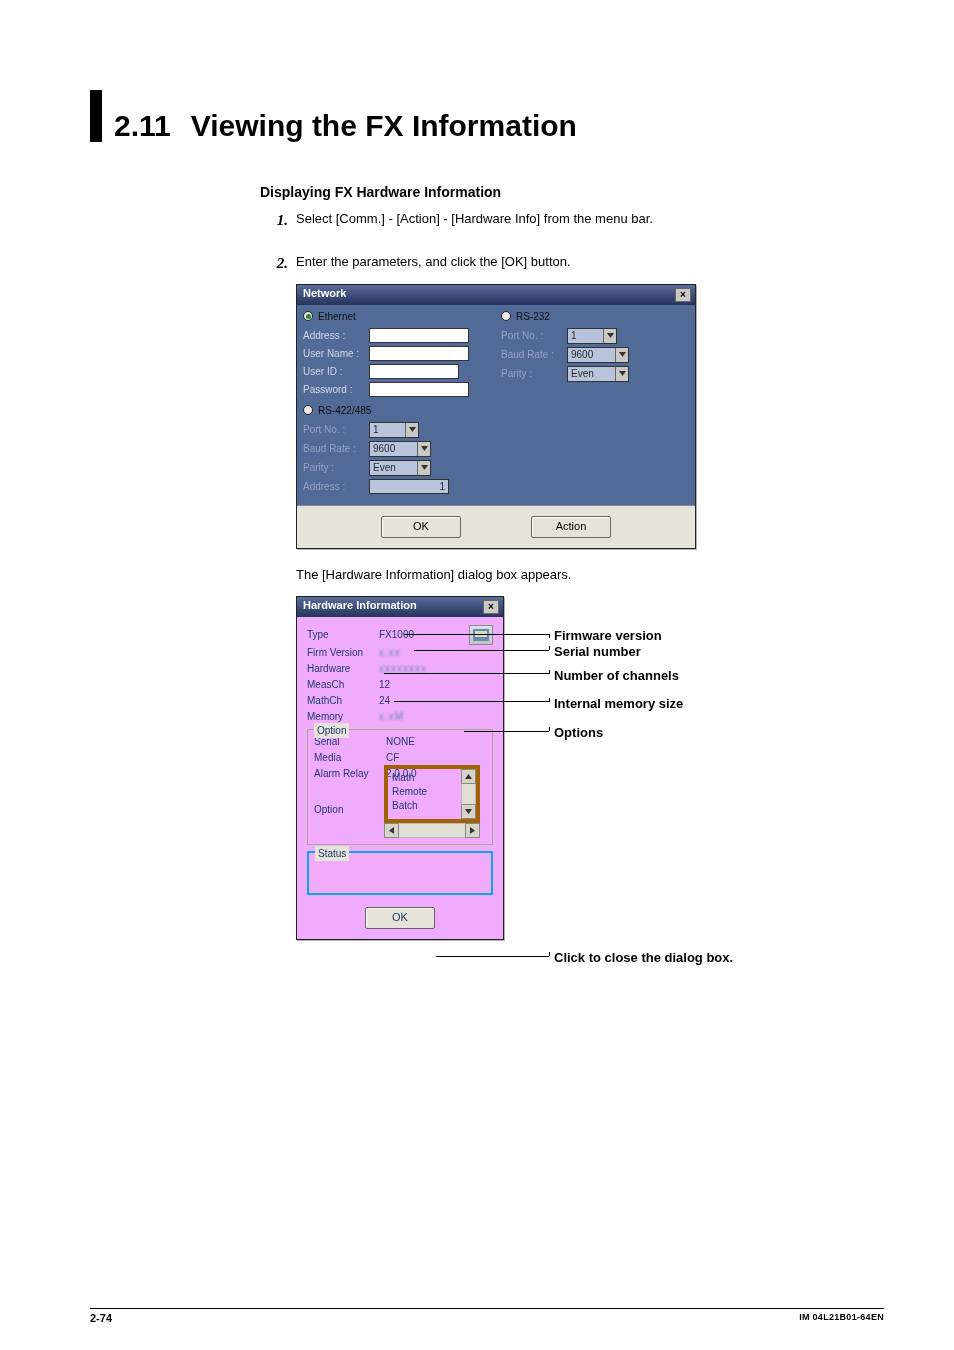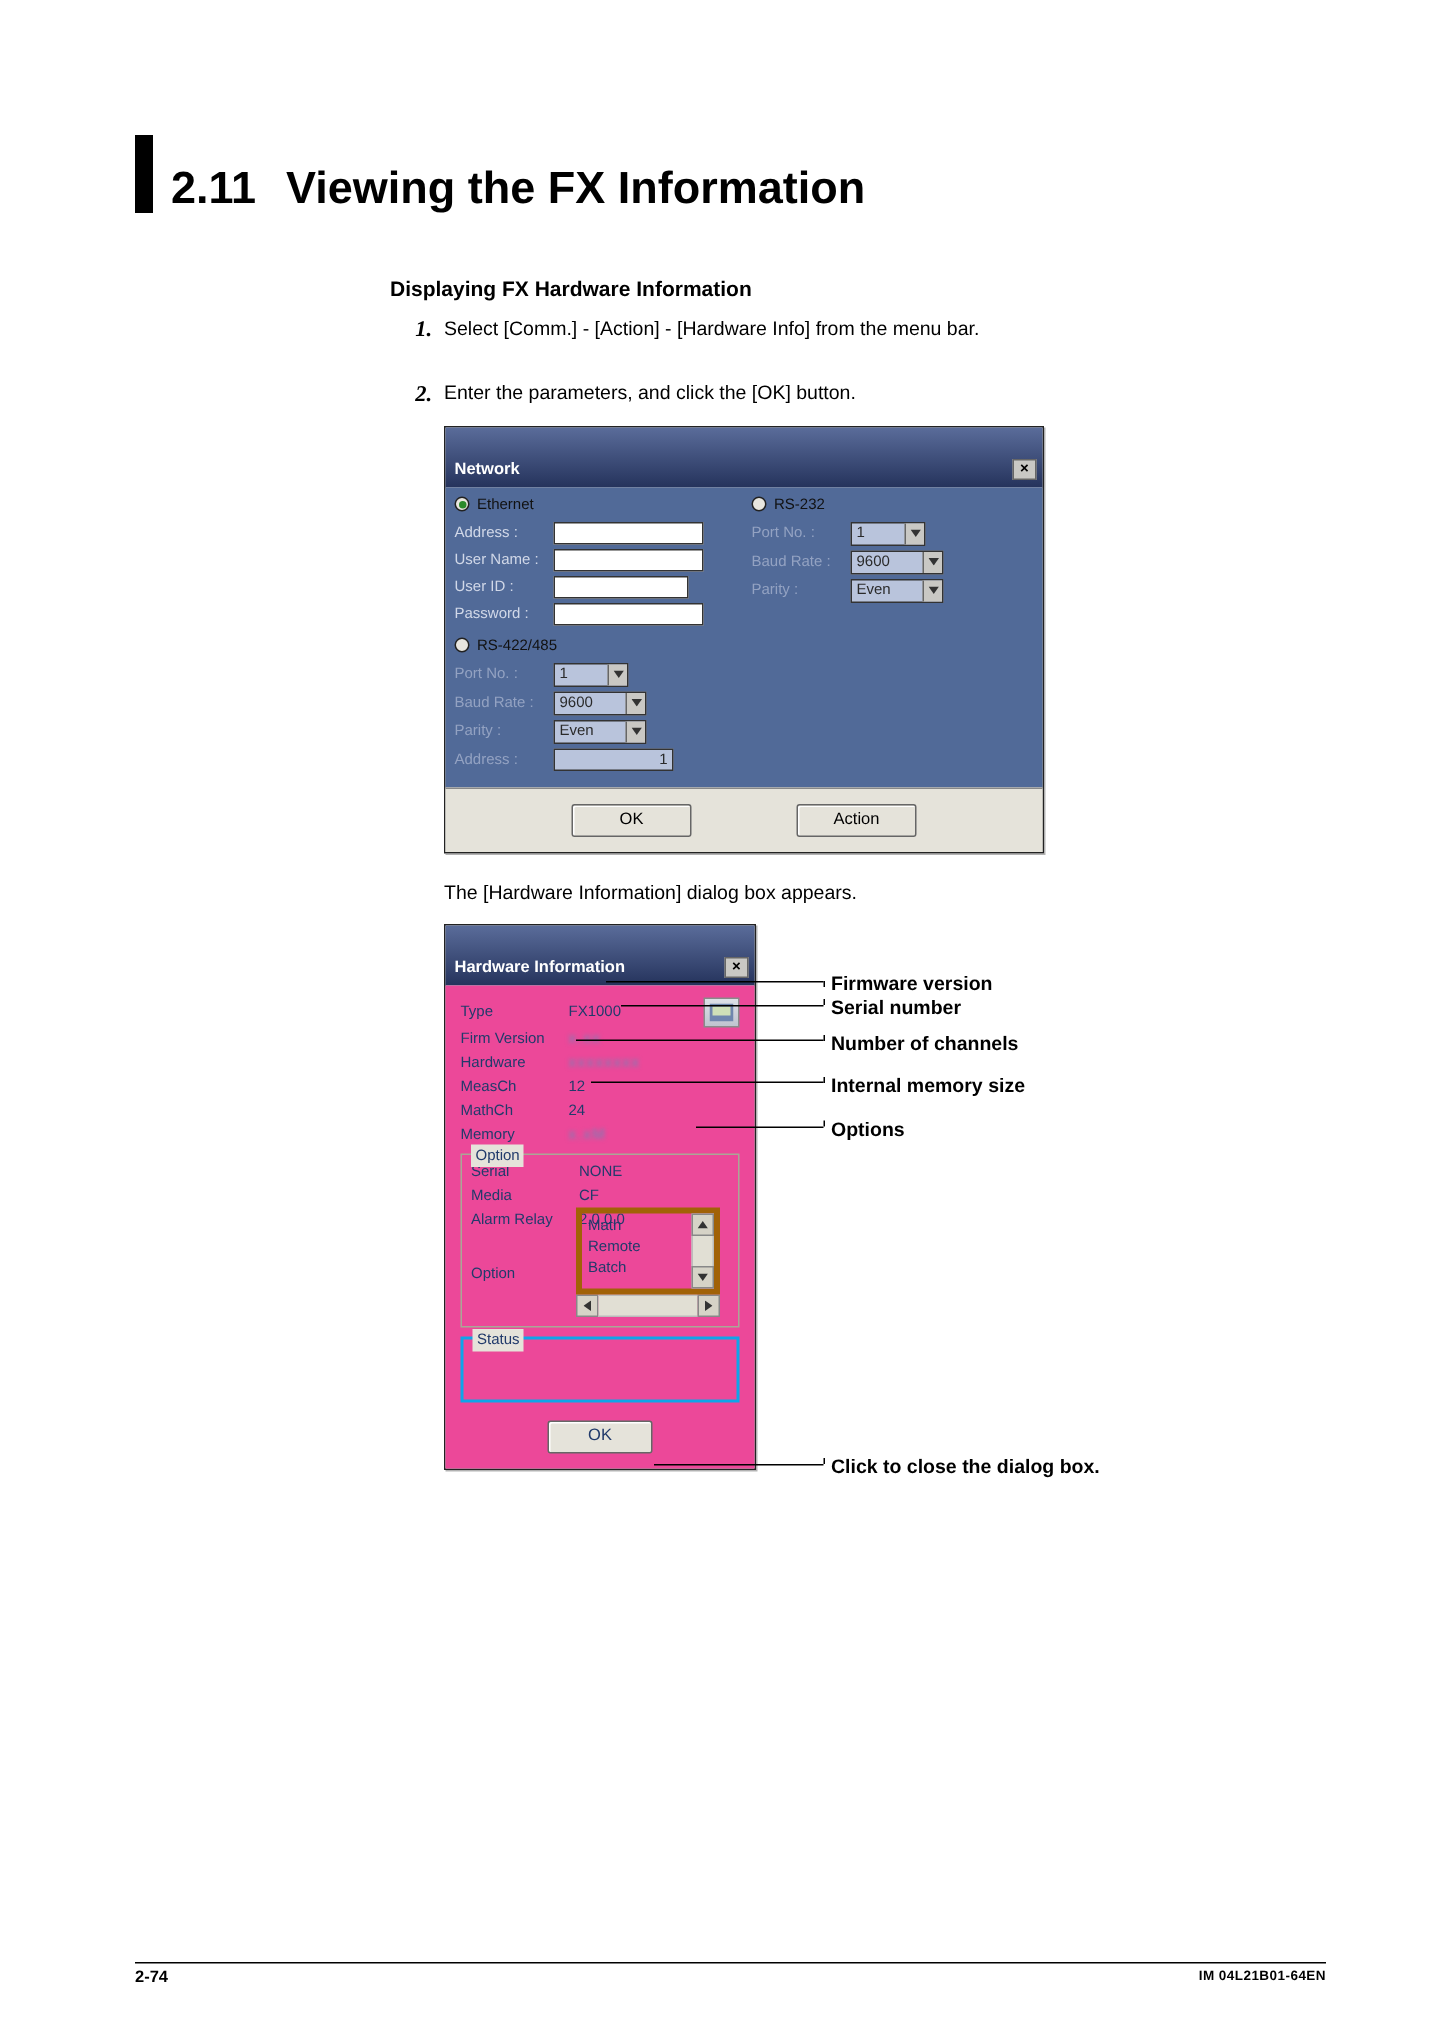--- a/index.html
+++ b/index.html
@@ -34,24 +34,24 @@
   
   .dialog {
     margin-top: 10px;
     margin-bottom: 16px;
     width: 400px;
     border: 1px solid #222;
     box-shadow: 1px 1px 0 rgba(0,0,0,.3);
     font-family: Tahoma, Arial, sans-serif;
   }
   .titlebar {
-    display: flex; align-items: center;
+    display: flex; align-items: flex-end;
     background: linear-gradient(#5a6c9a,#25335c);
     color: #fff; font-size: 11px; font-weight: bold;
-    padding: 20px 4px 3px 6px;
+    padding: 0 4px 3px 6px;
   }
   .titlebar-text { flex: 1; }
   .closebtn {
     width: 16px; height: 14px; background: #c9c8c4;
     border: 1px solid #666; display: flex; align-items: center; justify-content: center;
     font-size: 10px; line-height: 1; color: #000; font-weight: bold;
   }
 
   .dlg-body {
     background: #516a98;
@@ -110,21 +110,21 @@
     font-size: 11px; display: flex; align-items: center; justify-content: center;
     box-shadow: inset 1px 1px 0 #fff;
   }
 
   
   .hwi-wrap { display: flex; align-items: flex-start; }
   .hwi-dialog {
     width: 208px; border: 1px solid #222; box-shadow: 1px 1px 0 rgba(0,0,0,.3);
     font-family: Tahoma, Arial, sans-serif;
   }
-  .hwi-body { background: #ec4899; font-size: 10px; color: #213a6b; padding: 8px 10px 10px; }
+  .hwi-body { background: #f0abfc; font-size: 10px; color: #213a6b; padding: 8px 10px 10px; }
   .hwi-row { display: flex; align-items: center; min-height: 16px; }
   .hwi-label { width: 72px; }
   .hwi-val { }
   .hwi-val.blur {
     filter: blur(1.3px); color: #6a87b9; letter-spacing: 1px;
   }
   .hwi-icon {
     margin-left: auto; width: 24px; height: 20px;
     background: linear-gradient(#dde0e7,#bfc4cf);
     border: 1px solid #8a8a8a; display: flex; align-items: center; justify-content: center;

